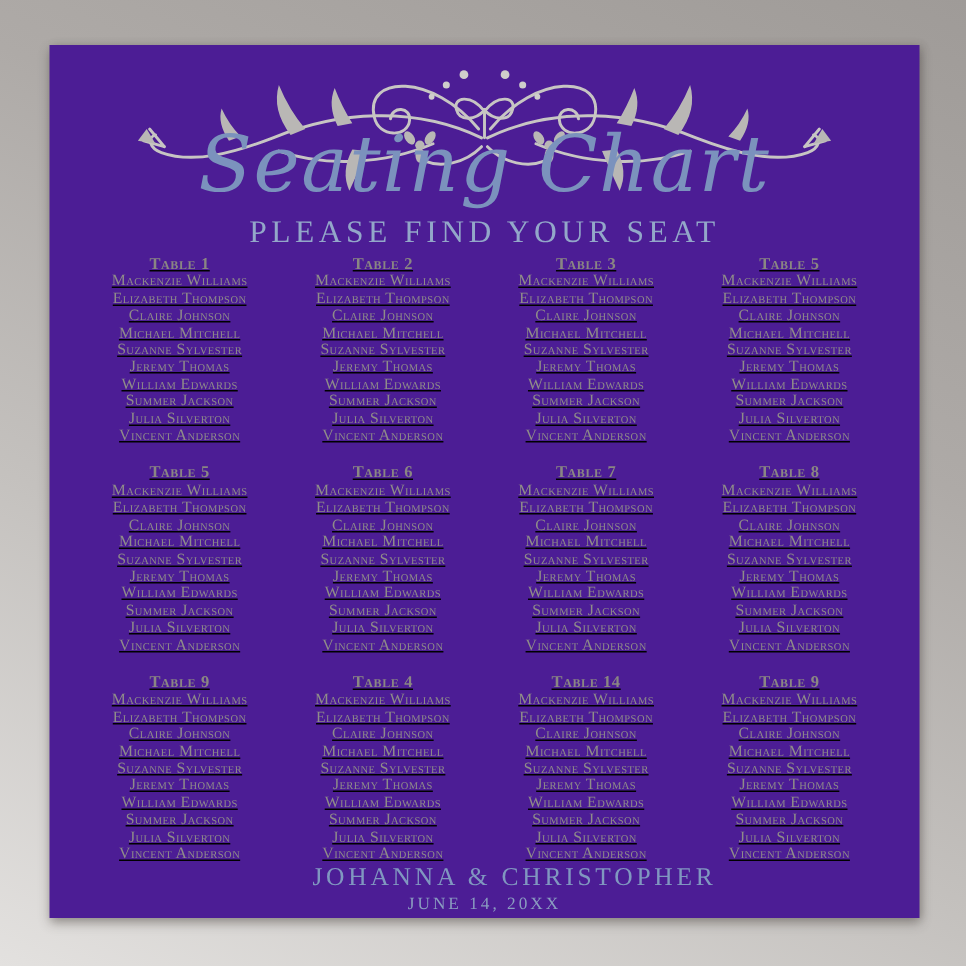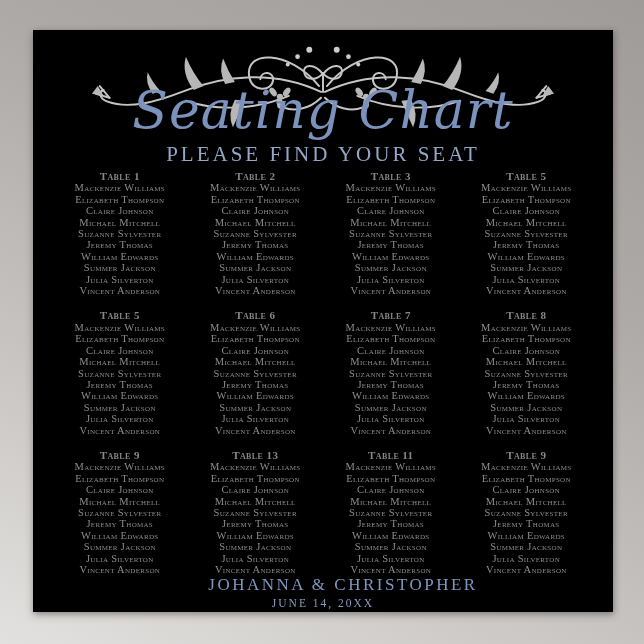--- a/index.html
+++ b/index.html
@@ -2,21 +2,21 @@
 <html><head>
 <meta charset="utf-8">
 <style>
   html,body{margin:0;padding:0;width:644px;height:644px;overflow:hidden;}
   body{
     background:linear-gradient(205deg,#9f9b98 0%,#aeaaa7 35%,#c4c1be 65%,#e3e1df 100%);
     font-family:"Liberation Serif",serif;
   }
   .poster{
     position:absolute;left:33px;top:30px;width:580px;height:582px;
-    background:#000000;
+    background:#4c1d95;
     box-shadow:0 3px 7px rgba(70,65,60,.45), 2px 0 5px rgba(70,65,60,.18);
   }
   .flourish{
     position:absolute;top:10px;left:50%;transform:translateX(-50%);
     width:470px;height:95px;
   }
   .title{
     position:absolute;top:52px;left:0;right:0;text-align:center;
     font-family:"DejaVu Serif",serif;font-style:italic;font-weight:normal;
     font-size:52px;line-height:1.1;color:#7b92bd;letter-spacing:1px;
@@ -240,37 +240,37 @@
           <div class="guest">Suzanne Sylvester</div>
           <div class="guest">Jeremy Thomas</div>
           <div class="guest">William Edwards</div>
           <div class="guest">Summer Jackson</div>
           <div class="guest">Julia Silverton</div>
           <div class="guest">Vincent Anderson</div>
         </div>
   </div>
 
   <div class="table-block">
-    <div class="table-heading">Table 13</div>
-    <div>
-          <div class="guest">Mackenzie Williams</div>
-          <div class="guest">Elizabeth Thompson</div>
-          <div class="guest">Claire Johnson</div>
-          <div class="guest">Michael Mitchell</div>
-          <div class="guest">Suzanne Sylvester</div>
-          <div class="guest">Jeremy Thomas</div>
-          <div class="guest">William Edwards</div>
-          <div class="guest">Summer Jackson</div>
-          <div class="guest">Julia Silverton</div>
-          <div class="guest">Vincent Anderson</div>
-        </div>
-  </div>
-
-  <div class="table-block">
-    <div class="table-heading">Table 11</div>
+    <div class="table-heading">Table 4</div>
+    <div>
+          <div class="guest">Mackenzie Williams</div>
+          <div class="guest">Elizabeth Thompson</div>
+          <div class="guest">Claire Johnson</div>
+          <div class="guest">Michael Mitchell</div>
+          <div class="guest">Suzanne Sylvester</div>
+          <div class="guest">Jeremy Thomas</div>
+          <div class="guest">William Edwards</div>
+          <div class="guest">Summer Jackson</div>
+          <div class="guest">Julia Silverton</div>
+          <div class="guest">Vincent Anderson</div>
+        </div>
+  </div>
+
+  <div class="table-block">
+    <div class="table-heading">Table 14</div>
     <div>
           <div class="guest">Mackenzie Williams</div>
           <div class="guest">Elizabeth Thompson</div>
           <div class="guest">Claire Johnson</div>
           <div class="guest">Michael Mitchell</div>
           <div class="guest">Suzanne Sylvester</div>
           <div class="guest">Jeremy Thomas</div>
           <div class="guest">William Edwards</div>
           <div class="guest">Summer Jackson</div>
           <div class="guest">Julia Silverton</div>

